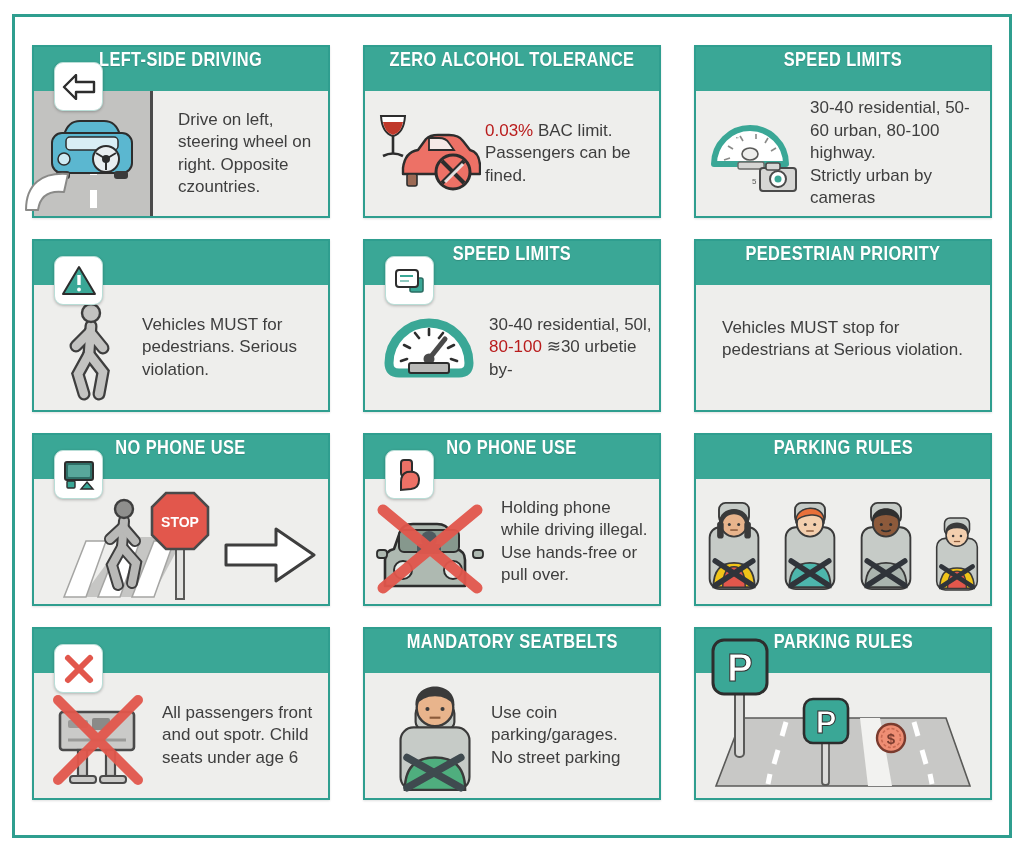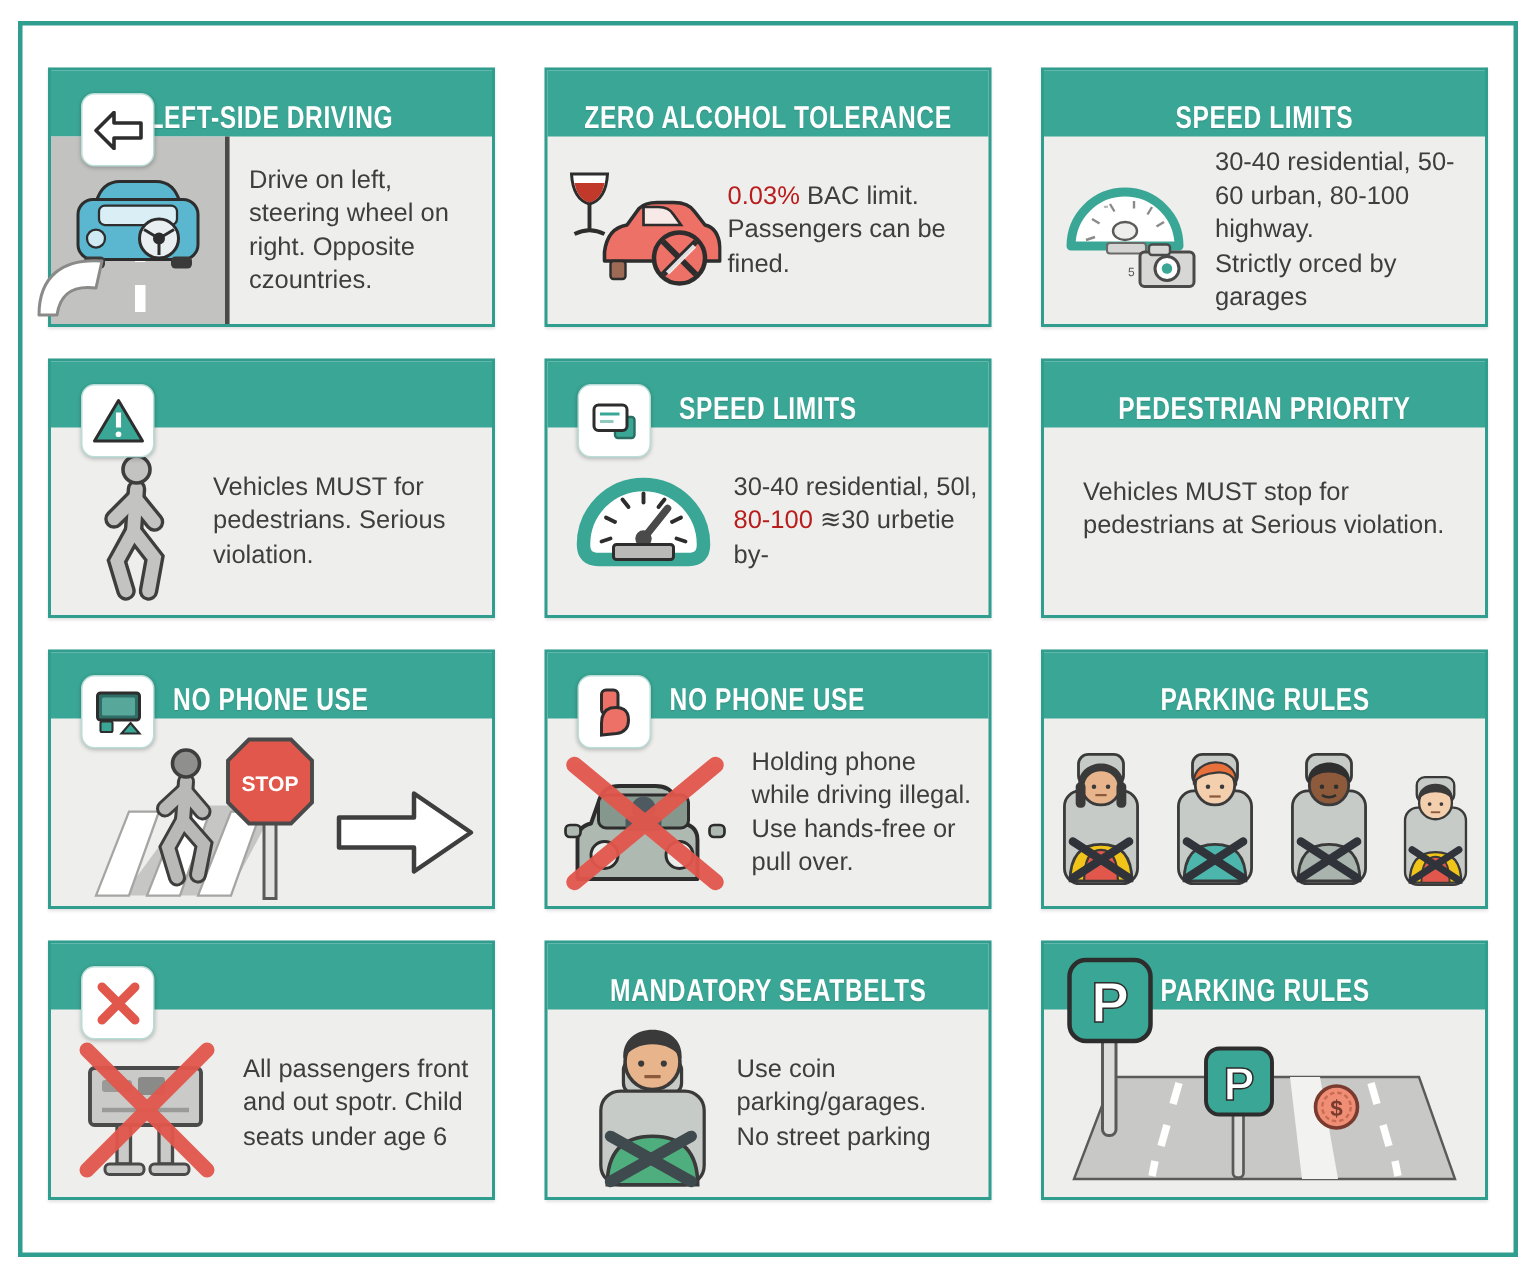--- a/index.html
+++ b/index.html
@@ -2,35 +2,35 @@
 <html><head>
 <meta charset="utf-8">
 <style>
   html,body{margin:0;padding:0;}
   body{width:1024px;height:850px;background:#ffffff;position:relative;overflow:hidden;
        font-family:"Liberation Sans",sans-serif;}
   .frame{position:absolute;left:12px;top:14px;right:12px;bottom:12px;border:3px solid #2f9e8f;}
   .grid{position:absolute;left:32px;top:45px;display:grid;grid-template-columns:repeat(3,298px);
         column-gap:33px;row-gap:21px;grid-auto-rows:173px;z-index:2;}
   .card{position:relative;border:2px solid #2f9e8f;background:#eeeeec;box-shadow:0 1px 2px rgba(0,0,0,.12);}
-  .hdr{height:44px;background:#3aa796;display:flex;align-items:flex-end;justify-content:center;}
+  .hdr{height:44px;background:#3aa796;display:flex;align-items:flex-start;justify-content:center;}
   .title{color:#fff;font-weight:bold;font-size:21px;letter-spacing:.5px;transform:scaleX(.78);
          white-space:nowrap;text-shadow:0 1px 1px rgba(0,0,0,.15);}
   .body{position:absolute;left:0;top:44px;right:0;bottom:0;}
   .corner{position:absolute;left:20px;top:15px;width:47px;height:47px;background:#fff;
           border:1px solid #b9ded7;border-radius:9px;z-index:4;display:flex;align-items:center;
           justify-content:center;box-shadow:0 1px 3px rgba(0,0,0,.25);}
   .txt{font-size:17px;color:#3e3e3e;line-height:1.32;}
   .red{color:#b91c1c;}
   .flexbody{display:flex;align-items:center;}
   
   .road{position:absolute;left:0;top:0;bottom:0;width:116px;background:#c2c2c0;border-right:3px solid #4a4a4a;}
   .road .dash{position:absolute;left:56px;top:0;bottom:0;width:7px;
               background:repeating-linear-gradient(180deg,#ffffff 0 18px,transparent 18px 33px);}
-  .c0-text{position:absolute;left:132px;top:18px;right:6px;}
+  .c0-text{position:absolute;left:144px;top:18px;right:6px;}
   .c1-text{margin-left:4px;}
   .c5-text{padding:32px 14px 0 26px;}
   .passengers{display:flex;align-items:flex-end;justify-content:center;gap:16px;height:100%;padding-bottom:10px;box-sizing:border-box;}
 </style>
 </head>
 <body>
 
 <div class="frame"></div>
 
 <div class="grid">
@@ -112,21 +112,21 @@
         <ellipse cx="44" cy="42" rx="8" ry="6" fill="#eeeeec" stroke="#5a5a58" stroke-width="1.6"></ellipse>
         <rect x="32" y="50" width="26" height="7" rx="2" fill="#d5d5d3" stroke="#6a6a68" stroke-width="1.4"></rect>
         <rect x="54" y="56" width="36" height="23" rx="3" fill="#d7d7d5" stroke="#4a4a4a" stroke-width="2"></rect>
         <rect x="60" y="51" width="14" height="7" rx="2" fill="#d7d7d5" stroke="#4a4a4a" stroke-width="1.6"></rect>
         <circle cx="72" cy="67" r="8" fill="#ffffff" stroke="#4a4a4a" stroke-width="2"></circle>
         <circle cx="72" cy="67" r="3.5" fill="#3aa796"></circle>
         <text x="46" y="72" font-size="8" fill="#5a5a58" font-family="Liberation Sans,sans-serif">5</text>
       </svg>
       <div class="txt" style="margin-left:4px;margin-right:4px;">
         <div>30-40 residential, 50-60 urban, 80-100 highway.</div>
-        <div>Strictly orced by garages</div>
+        <div>Strictly urban by cameras</div>
       </div>
     </div>
   </div>
 
   <div class="card">
     <div class="corner">
       <svg width="36" height="32" viewBox="0 0 36 32">
         <polygon points="18,2 34,29 2,29" fill="#3aa796" stroke="#2d2d2d" stroke-width="2" stroke-linejoin="round"></polygon>
         <line x1="18" y1="10" x2="18" y2="20" stroke="#ffffff" stroke-width="3.4"></line>
         <circle cx="18" cy="24.5" r="1.9" fill="#ffffff"></circle>

